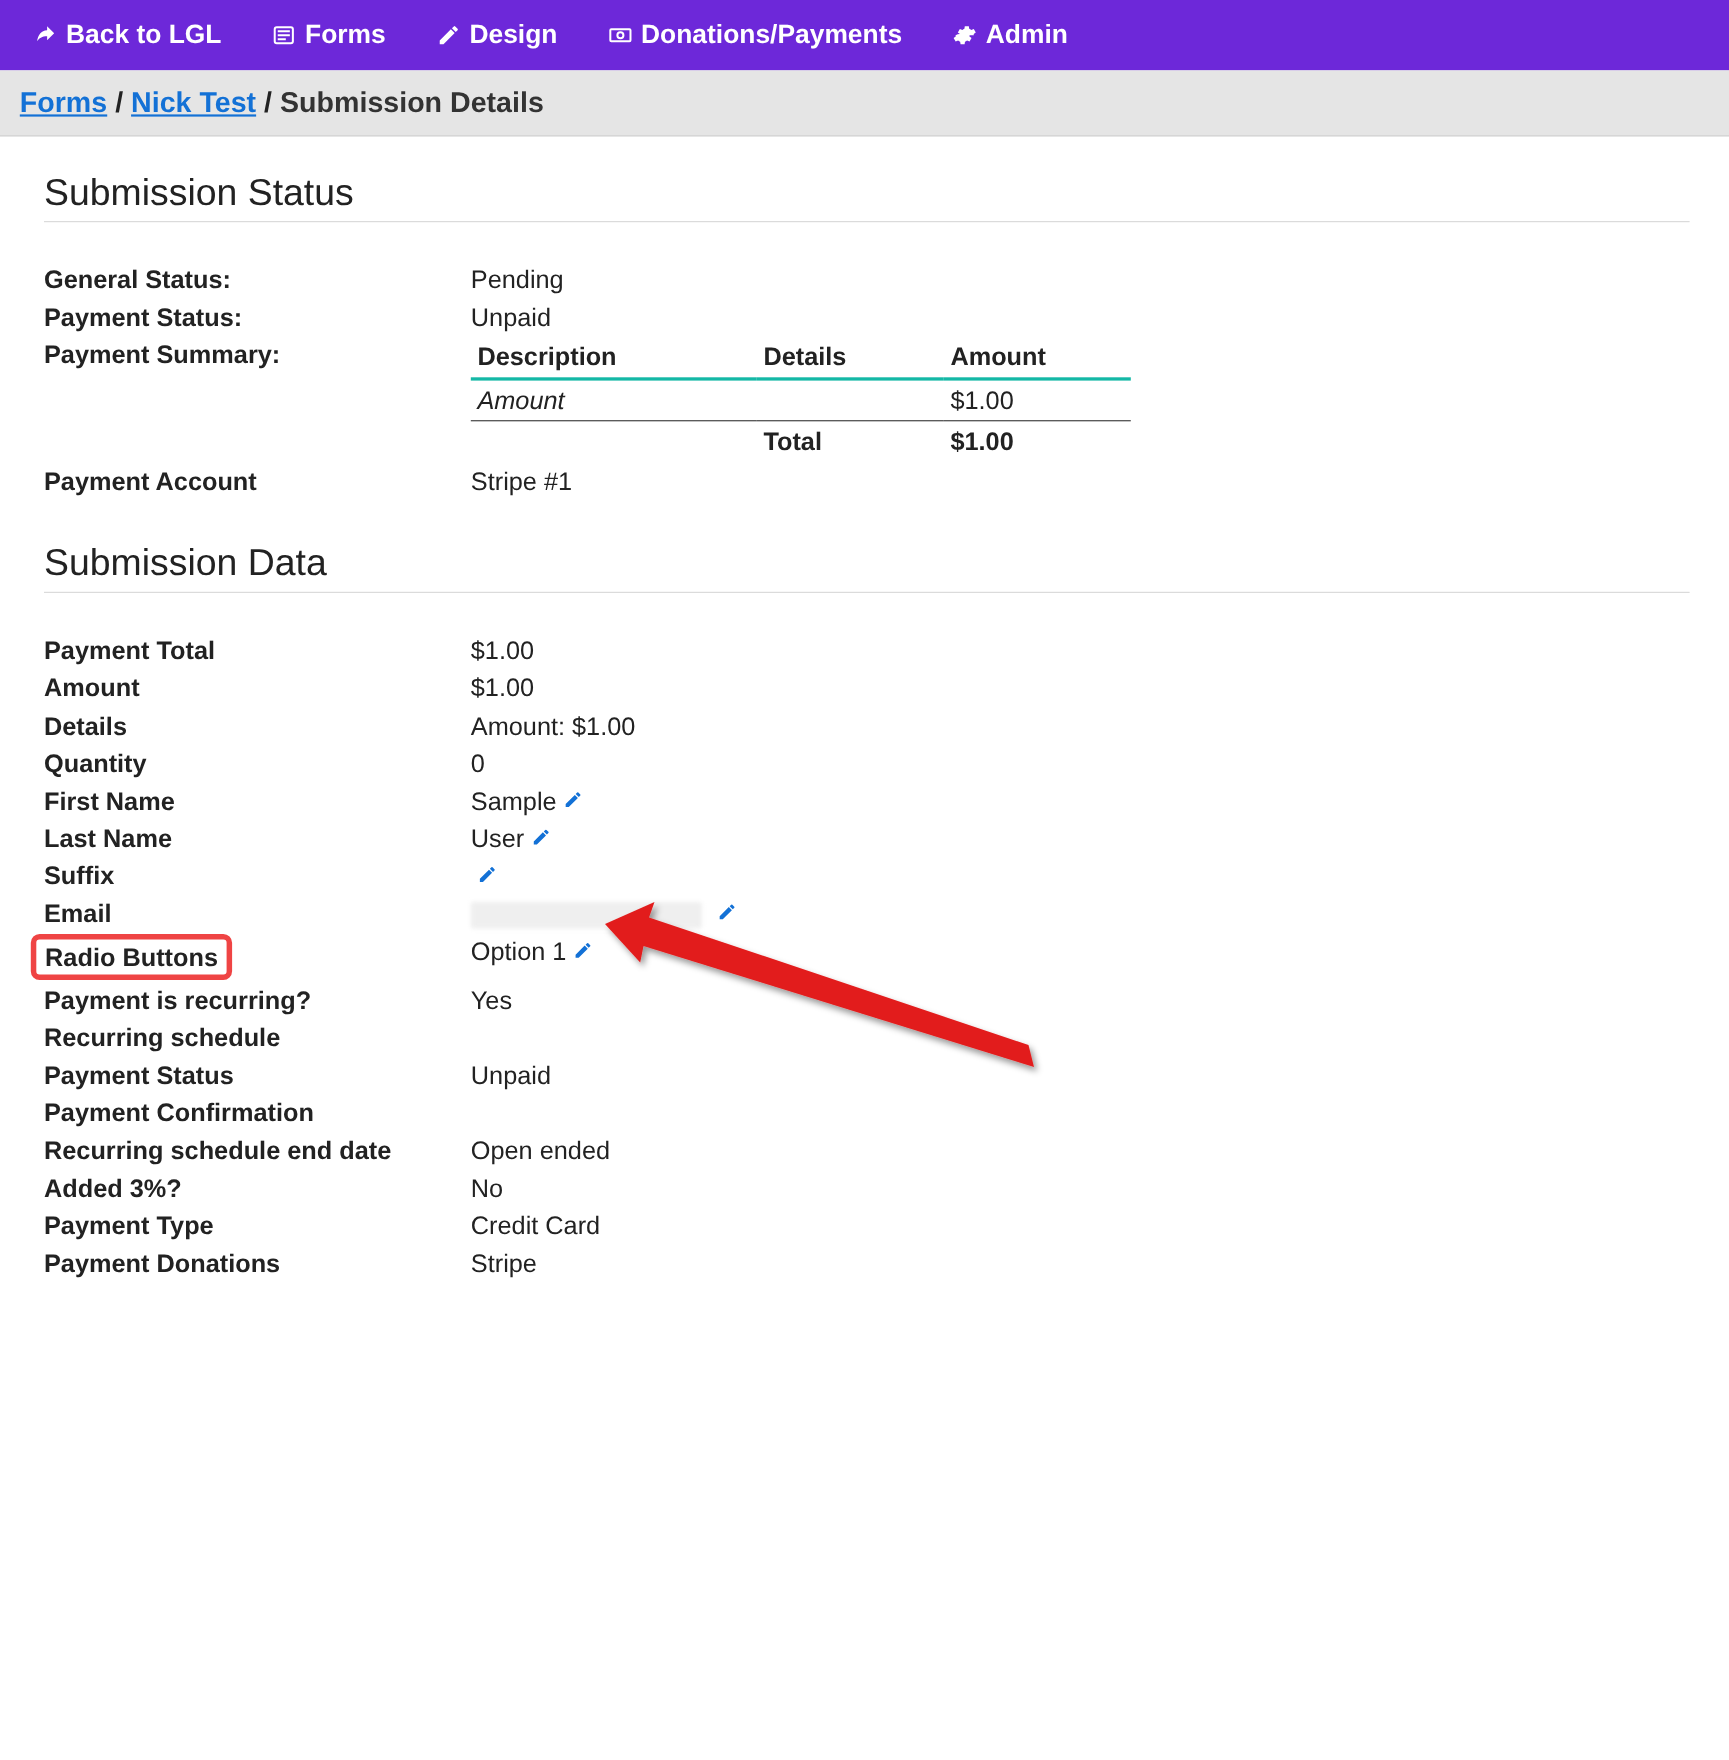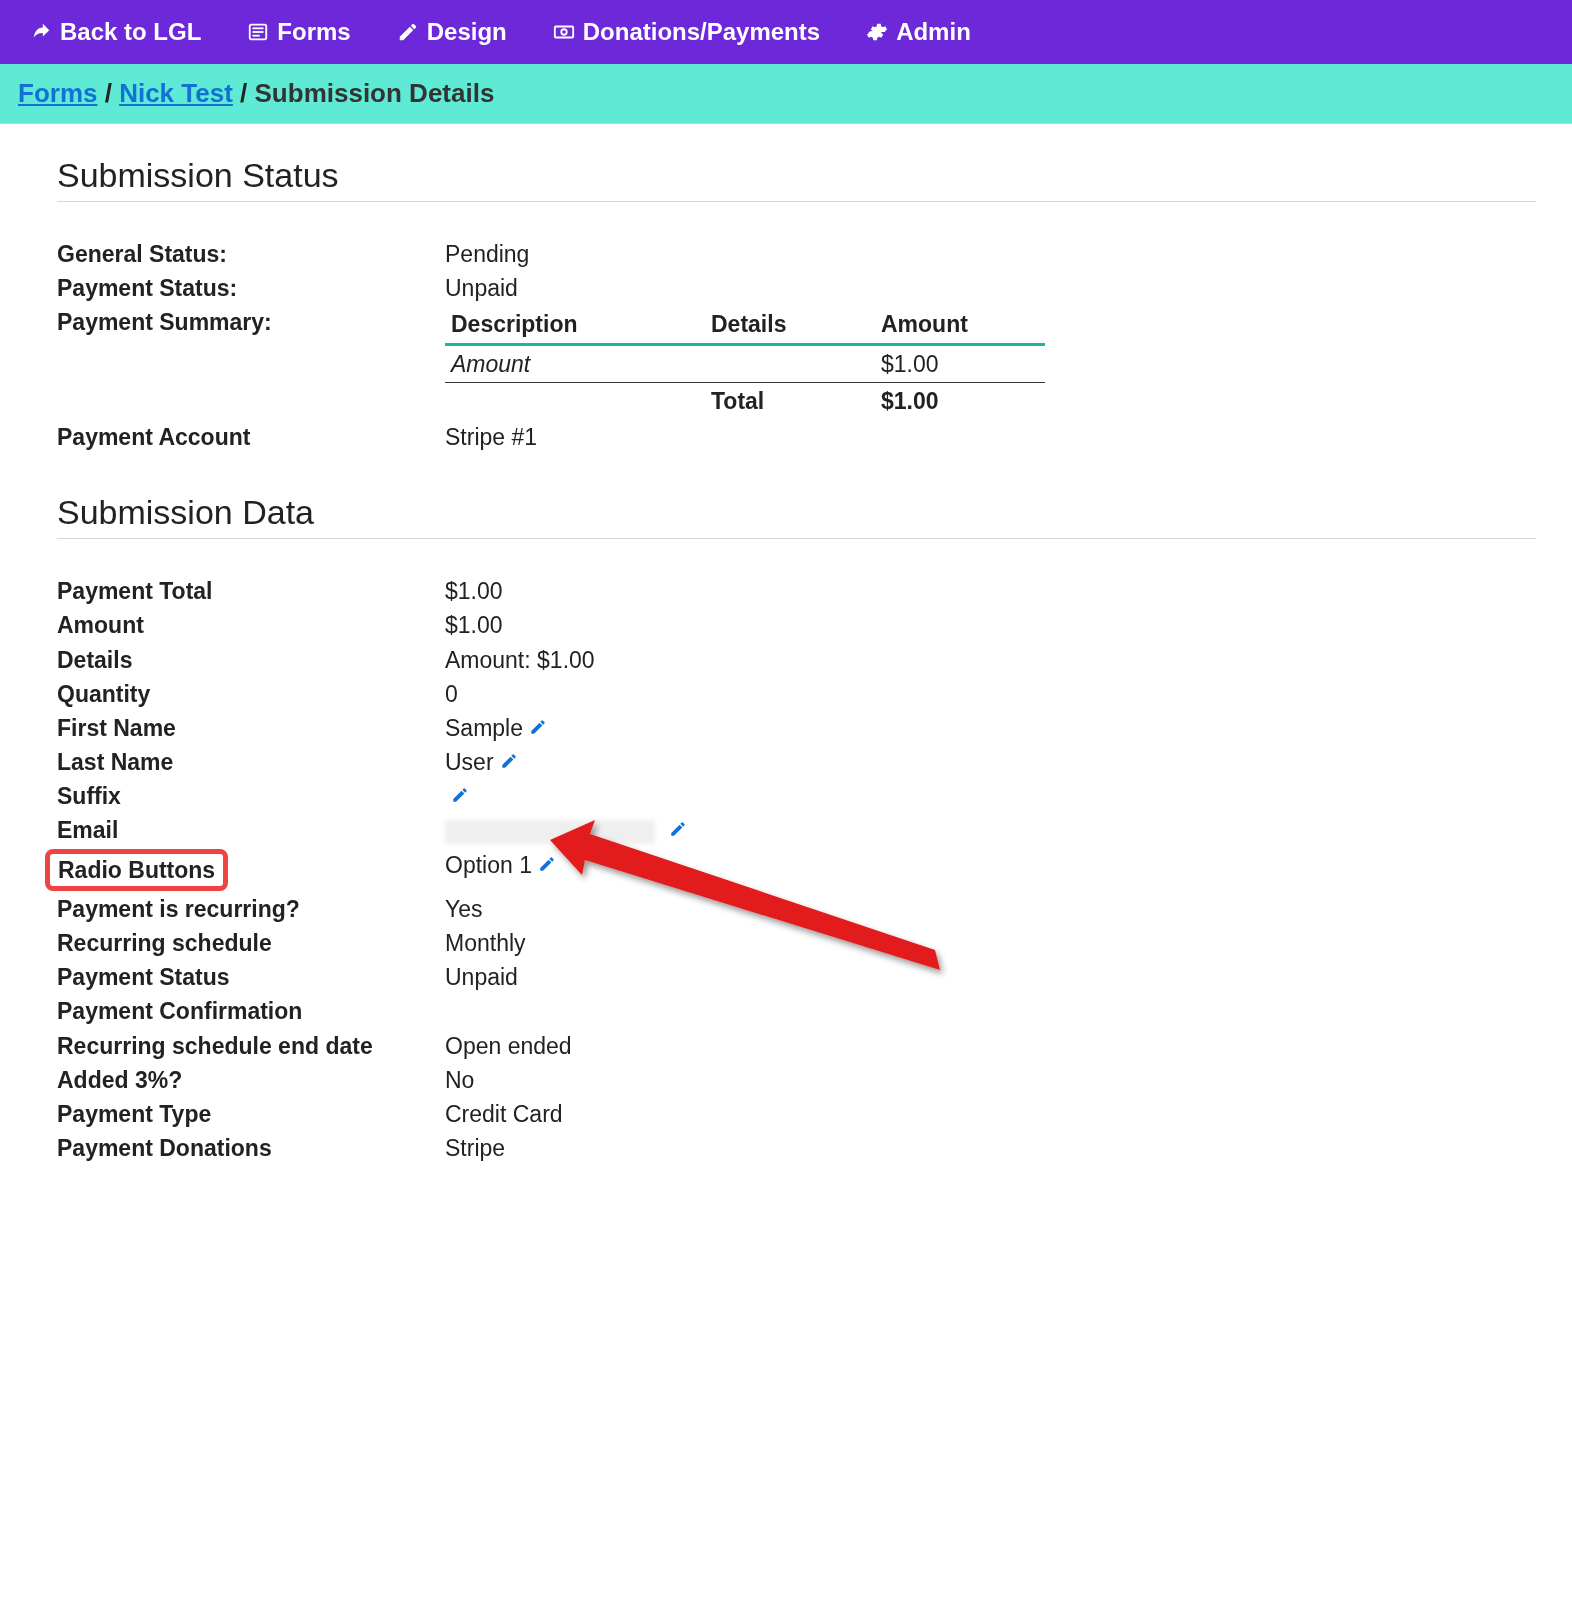--- a/index.html
+++ b/index.html
@@ -23,33 +23,33 @@
     text-decoration: none;
     font-weight: 600;
     font-size: 24px;
     display: flex;
     align-items: center;
     gap: 8px;
   }
   .icon { display: inline-flex; }
   .icon svg { width: 22px; height: 22px; fill: currentColor; }
   .breadcrumb-bar {
-    background: #5eead4;
+    background: #e5e5e5;
     padding: 14px 18px;
     font-size: 26px;
     font-weight: 600;
     border-bottom: 1px solid #d0d0d0;
   }
   .breadcrumb-bar a {
     color: #1371d6;
     text-decoration: underline;
     font-weight: 700;
   }
   .breadcrumb-bar .cur { color: #333; font-weight: 600; }
-  .content { padding: 10px 36px 40px 40px; margin-left: 17px; }
+  .content { padding: 10px 36px 40px 40px; }
   h2.section {
     font-size: 34px;
     font-weight: 500;
     color: #222;
     margin: 22px 0 4px 0;
     border-bottom: 1px solid #d7d7d7;
     padding-bottom: 6px;
   }
   .kv-row {
     display: flex;
@@ -261,21 +261,20 @@
     <div class="value"><span>Option 1</span><span class="pencil"><svg viewBox="0 0 24 24">
               <path d="M3 17.25V21h3.75L17.81 9.94l-3.75-3.75L3 17.25zM20.71 7.04a1 1 0 000-1.41l-2.34-2.34a1 1 0 00-1.41 0l-1.83 1.83 3.75 3.75 1.83-1.83z"></path>
             </svg></span></div>
   </div>
   <div class="kv-row">
     <div class="label">Payment is recurring?</div>
     <div class="value">Yes</div>
   </div>
   <div class="kv-row">
     <div class="label">Recurring schedule</div>
-    <div class="value">Monthly</div>
   </div>
   <div class="kv-row">
     <div class="label">Payment Status</div>
     <div class="value">Unpaid</div>
   </div>
   <div class="kv-row">
     <div class="label">Payment Confirmation</div>
     <div class="value"></div>
   </div>
   <div class="kv-row">

